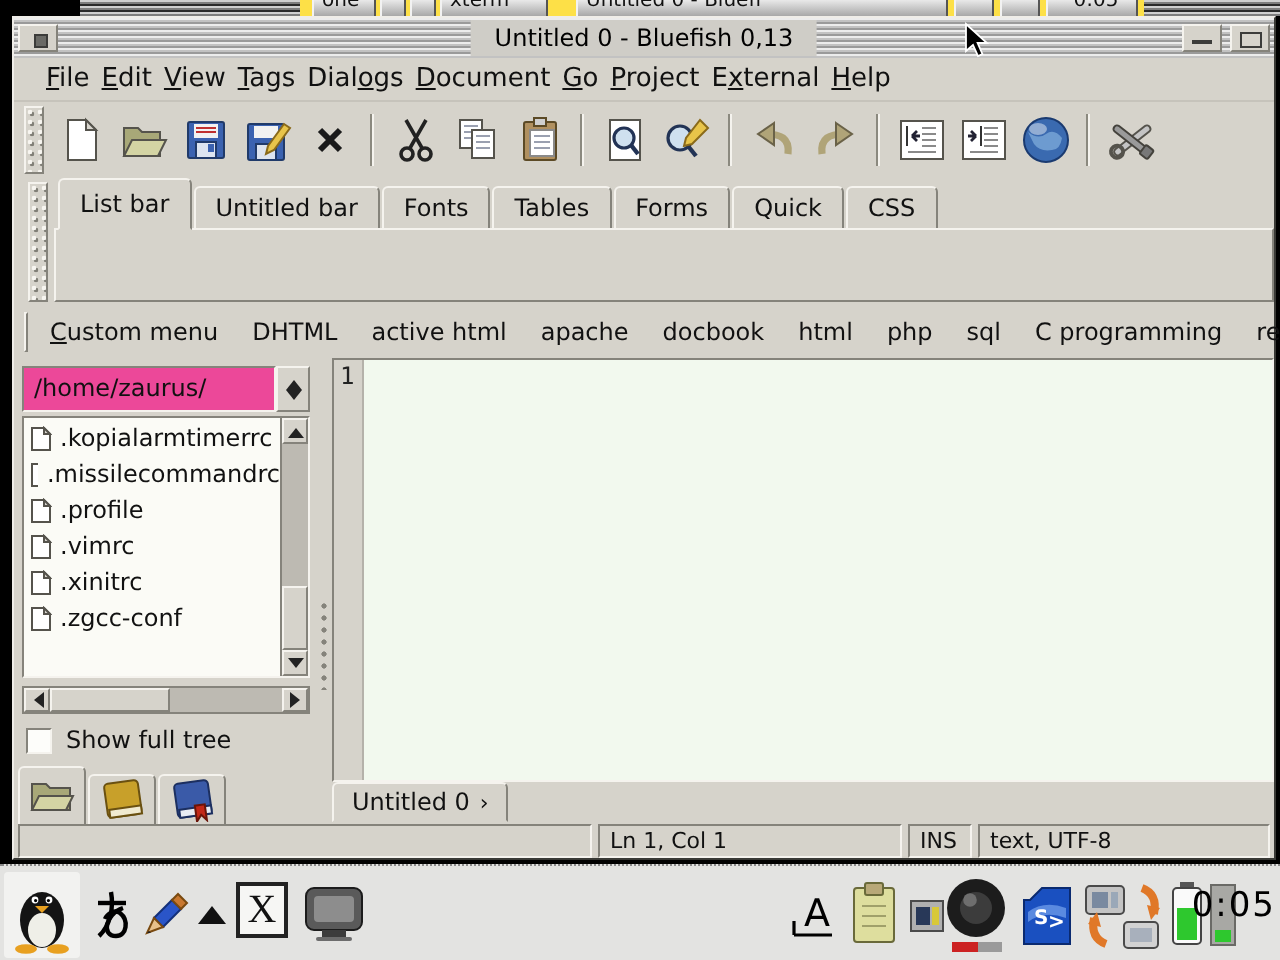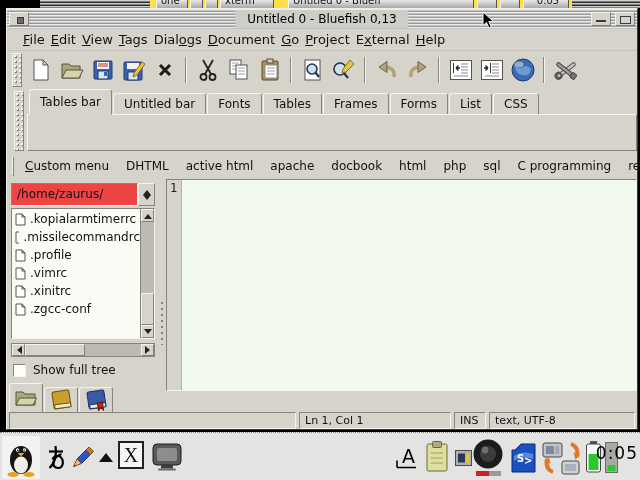--- a/index.html
+++ b/index.html
@@ -59,21 +59,21 @@
     background:#d6d3cb; border:1px solid; border-color:#f5f3ee #85837b #85837b #f5f3ee; }
 
   #custommenu { position:absolute; left:0; top:144px; width:100%; height:26px;
     display:flex; align-items:center; padding-left:4px; font-size:12px; color:#111; }
   #custommenu .grip { height:20px; align-self:center; }
   #custommenu-items { display:flex; gap:17px; padding-left:8px; }
 
   #mainarea { position:absolute; left:0; top:170px; width:100%; height:232px; }
   #sidebar { position:absolute; left:0; top:0; width:152px; height:232px; }
   #path-combo { position:absolute; left:4px; top:4px; width:144px; height:23px; display:flex; }
-  #path-entry { flex:1; background:#ef4444; border:1px solid; border-color:#85837b #f5f3ee #f5f3ee #85837b;
+  #path-entry { flex:1; background:#ec4899; border:1px solid; border-color:#85837b #f5f3ee #f5f3ee #85837b;
     font-size:12px; color:#111; line-height:21px; padding-left:5px; white-space:nowrap; overflow:hidden; }
   #path-spinner { width:17px; display:flex; flex-direction:column; align-items:center; justify-content:center; gap:2px; }
   .spin-up { width:0; height:0; border:4px solid transparent; border-bottom:5px solid #222; margin-bottom:-1px; }
   .spin-down { width:0; height:0; border:4px solid transparent; border-top:5px solid #222; margin-top:-1px; }
 
   #filelist-frame { position:absolute; left:4px; top:29px; width:144px; height:131px;
     background:#fbfbf6; border:1px solid; border-color:#85837b #f5f3ee #f5f3ee #85837b; display:flex; }
   #filelist { flex:1; overflow:hidden; padding-top:1px; }
   .file-row { display:flex; align-items:center; gap:4px; height:18px; padding-left:3px;
     font-size:12px; color:#111; white-space:nowrap; }
@@ -308,27 +308,26 @@
             <rect x="21" y="9.5" width="5" height="5.5" rx="1" fill="#787878" stroke="#44423c"></rect>
           </g>
         </svg>
     </div>
   </div>
 
   <div id="htmlbox">
     <div class="grip"></div>
     <div id="htmlpanes">
       <div id="htmltabs">
-          <div class="tab active">Tables bar</div>
+          <div class="tab active">List bar</div>
           <div class="tab">Untitled bar</div>
           <div class="tab">Fonts</div>
           <div class="tab">Tables</div>
-          <div class="tab">Frames</div>
           <div class="tab">Forms</div>
-          <div class="tab">List</div>
+          <div class="tab">Quick</div>
           <div class="tab">CSS</div>
         </div>
       <div id="quickbar-content"></div>
     </div>
   </div>
 
   <div id="custommenu">
     <div class="grip"></div>
     <div id="custommenu-items">
         <span class="mi"><u>C</u>ustom menu</span>
@@ -455,20 +454,26 @@
 
     <div id="splitter">
       <div id="splitter-dots"></div>
     </div>
 
     <div id="editorcol">
       <div id="editor">
         <div id="gutter"><span>1</span></div>
         <div id="editor-canvas"></div>
       </div>
+      <div id="doctab-row">
+        <div id="doc-tab">
+          <span>Untitled 0</span>
+          <span class="arrow">›</span>
+        </div>
+      </div>
     </div>
   </div>
 
   <div id="statusbar">
     <div class="status-seg" style="width:287px"></div>
     <div class="status-seg" style="width:152px">Ln 1, Col 1</div>
     <div class="status-seg" style="width:32px">INS</div>
     <div class="status-seg" style="flex:1">text, UTF-8</div>
   </div>
 </div>

